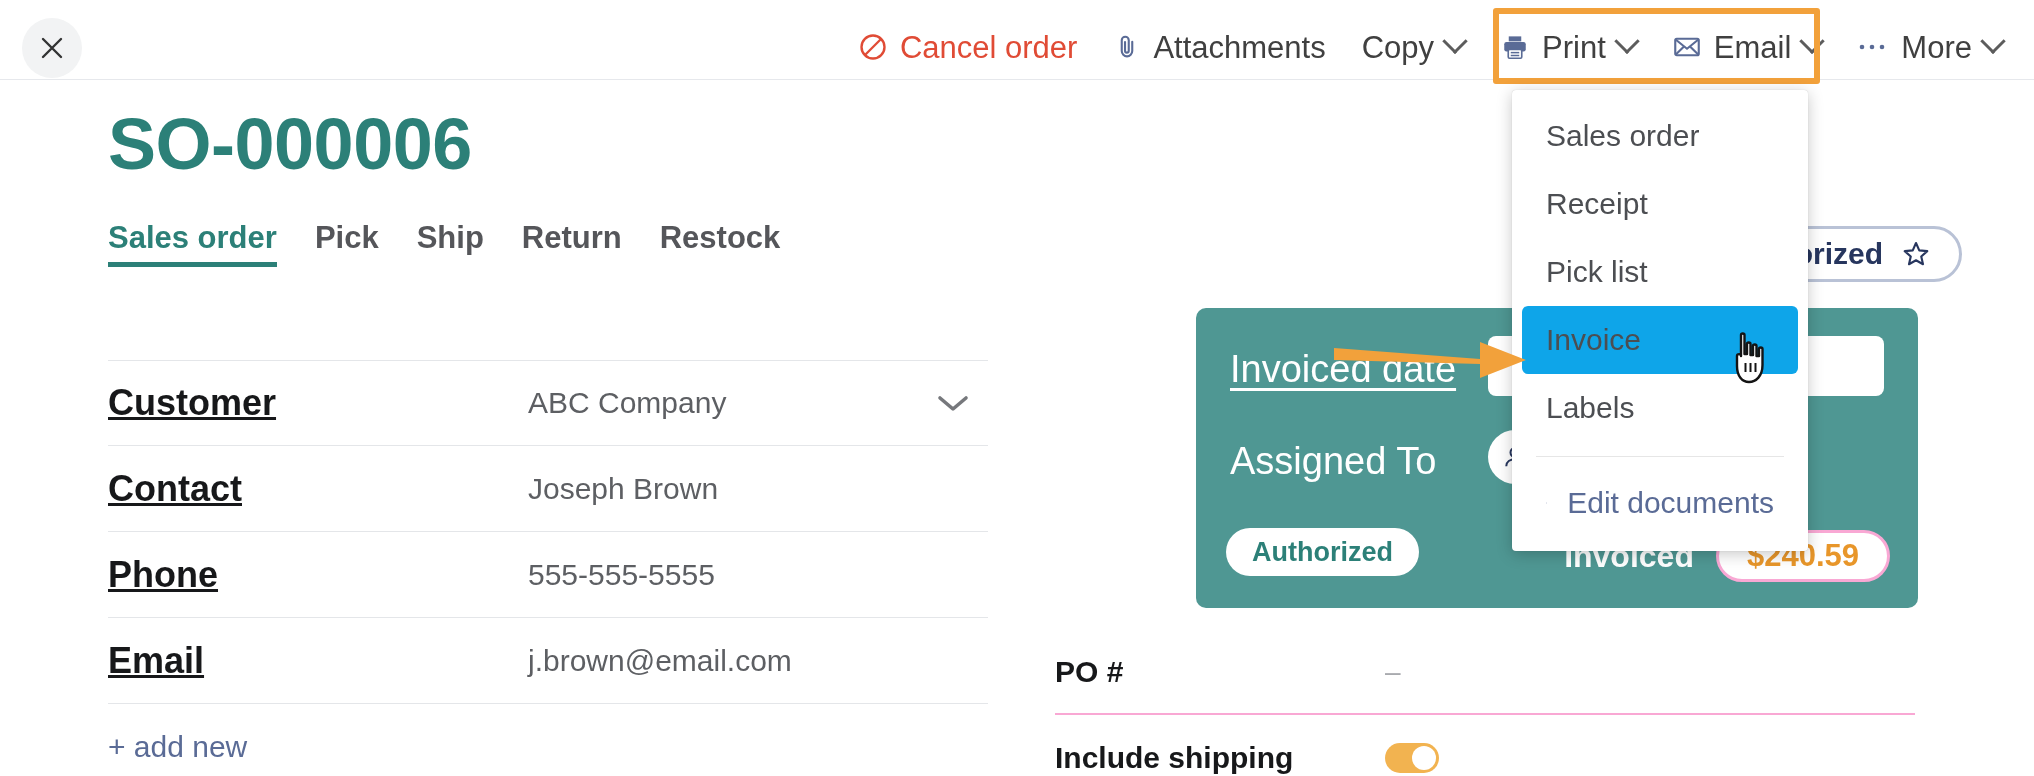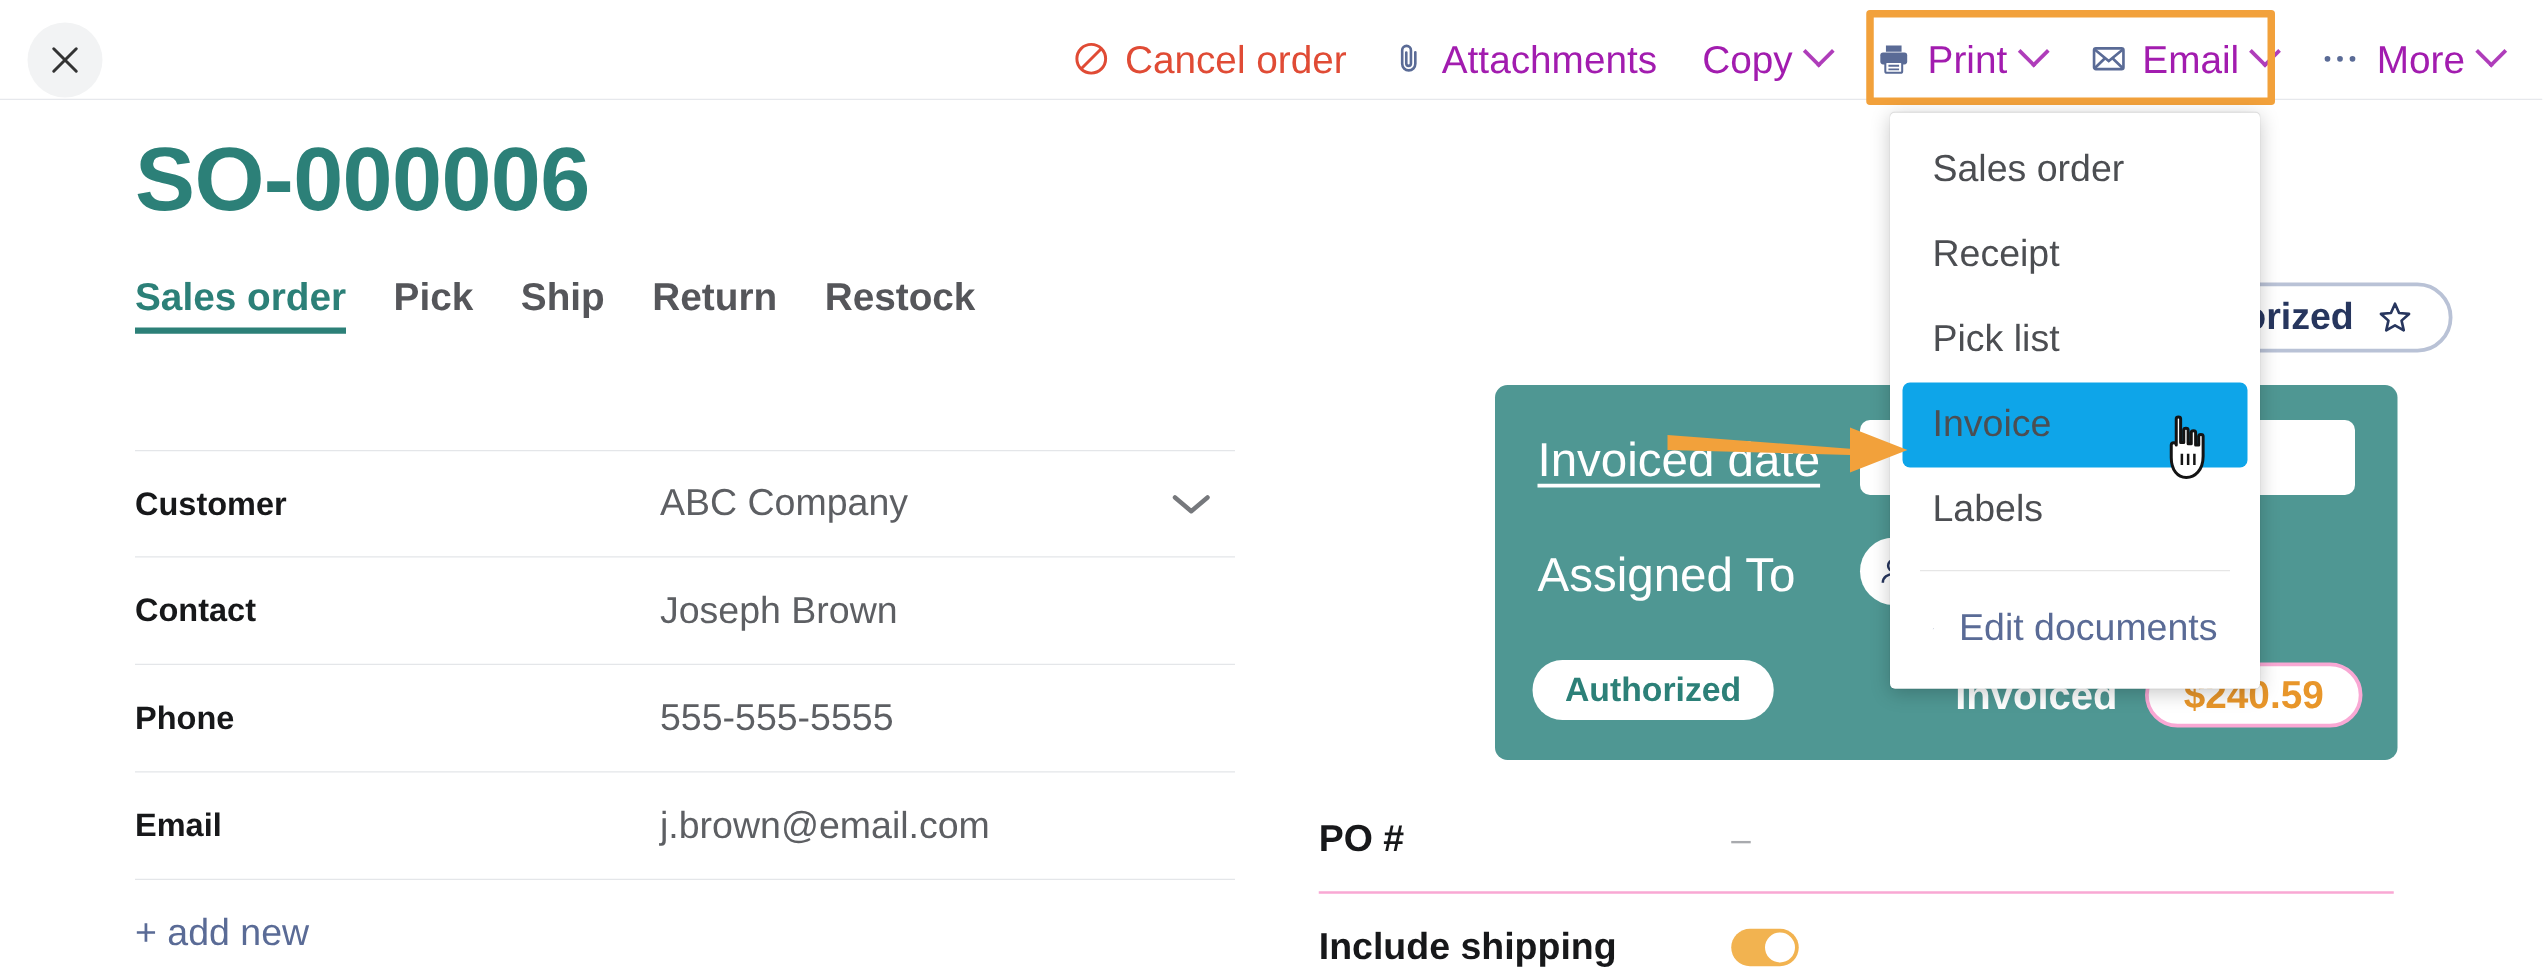--- a/index.html
+++ b/index.html
@@ -51,21 +51,21 @@
     align-items: center;
     gap: 0px;
   }
 
   .action {
     display: flex;
     align-items: center;
     gap: 12px;
     padding: 0 18px;
     height: 62px;
-    color: #a21caf;
+    color: #404040;
     font-size: 31px;
     white-space: nowrap;
     cursor: pointer;
   }
   .action .lbl { line-height: 1; position: relative; top: 1px; }
   .action.danger { color: #e04b35; }
   .action .ic { display: flex; align-items: center; }
 
   .chev {
     display: inline-block;
@@ -126,23 +126,24 @@
   }
   .frow {
     display: flex;
     align-items: center;
     height: 86px;
     border-bottom: 1px solid #e4e6e9;
   }
   .frow:first-child { border-top: 1px solid #e4e6e9; }
   .flabel {
     width: 420px;
-    font-size: 26px;
+    font-size: 36px;
     font-weight: 700;
     color: #17181a;
+    text-decoration: underline;
   }
   .fvalue {
     flex: 1;
     font-size: 30px;
     color: #5d5f63;
     text-align: left;
   }
   .fvalue.link { color: #5a6b96; cursor: pointer; }
   .fchev {
     width: 70px;

